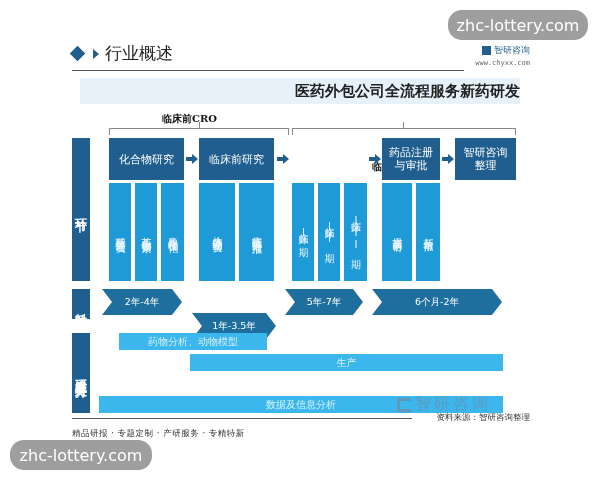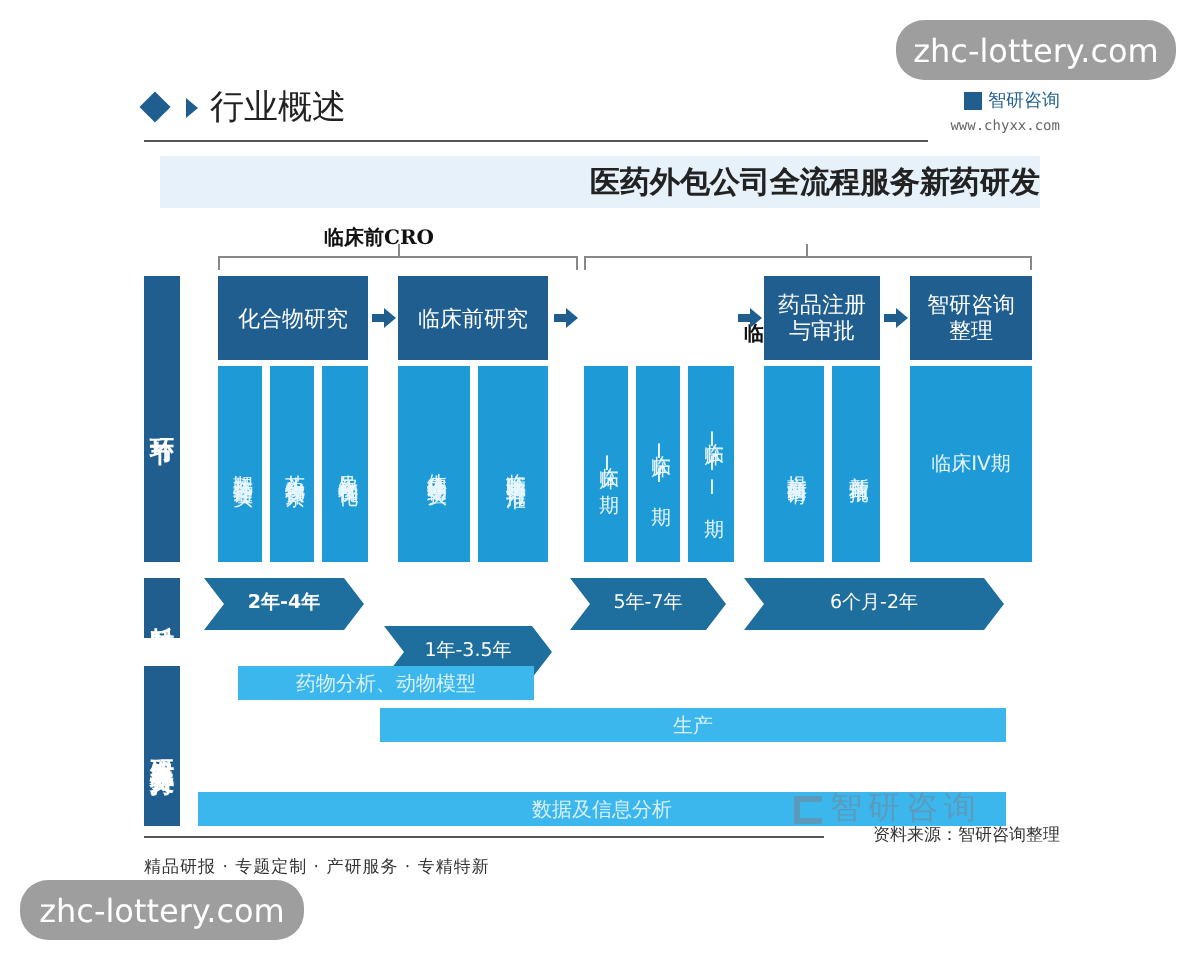--- a/index.html
+++ b/index.html
@@ -146,25 +146,22 @@
       <span class="vtext">临床III期</span>
     </div>
 
   <div class="sub" style="left:320px; width:30px;">
       <span class="vtext">提交新药申请</span>
     </div>
   <div class="sub" style="left:354px; width:24px;">
       <span class="vtext">新药审批</span>
     </div>
 
-  <div class="sub" style="left:393px; width:61px;">
-      <span>临床IV期</span>
-    </div>
 
-  <div class="chev" style="left:40px; width:80px;font-weight:bold;">2年-4年</div>
+  <div class="chev" style="left:40px; width:80px;">2年-4年</div>
   <div class="chev" style="left:130px; width:84px;margin-top:24px;">1年-3.5年</div>
   <div class="chev" style="left:223px; width:78px;">5年-7年</div>
   <div class="chev" style="left:310px; width:130px;">6个月-2年</div>
 
   <div class="svc" style="left:128px; top:318px; width:313px;">生产</div>
   <div class="svc" style="left:57px; top:297px; width:148px;">药物分析、动物模型</div>
   <div class="svc" style="left:37px; top:360px; width:404px;">数据及信息分析</div>
 
   <div class="watermark-logo">
     <span class="wm-box"></span>

